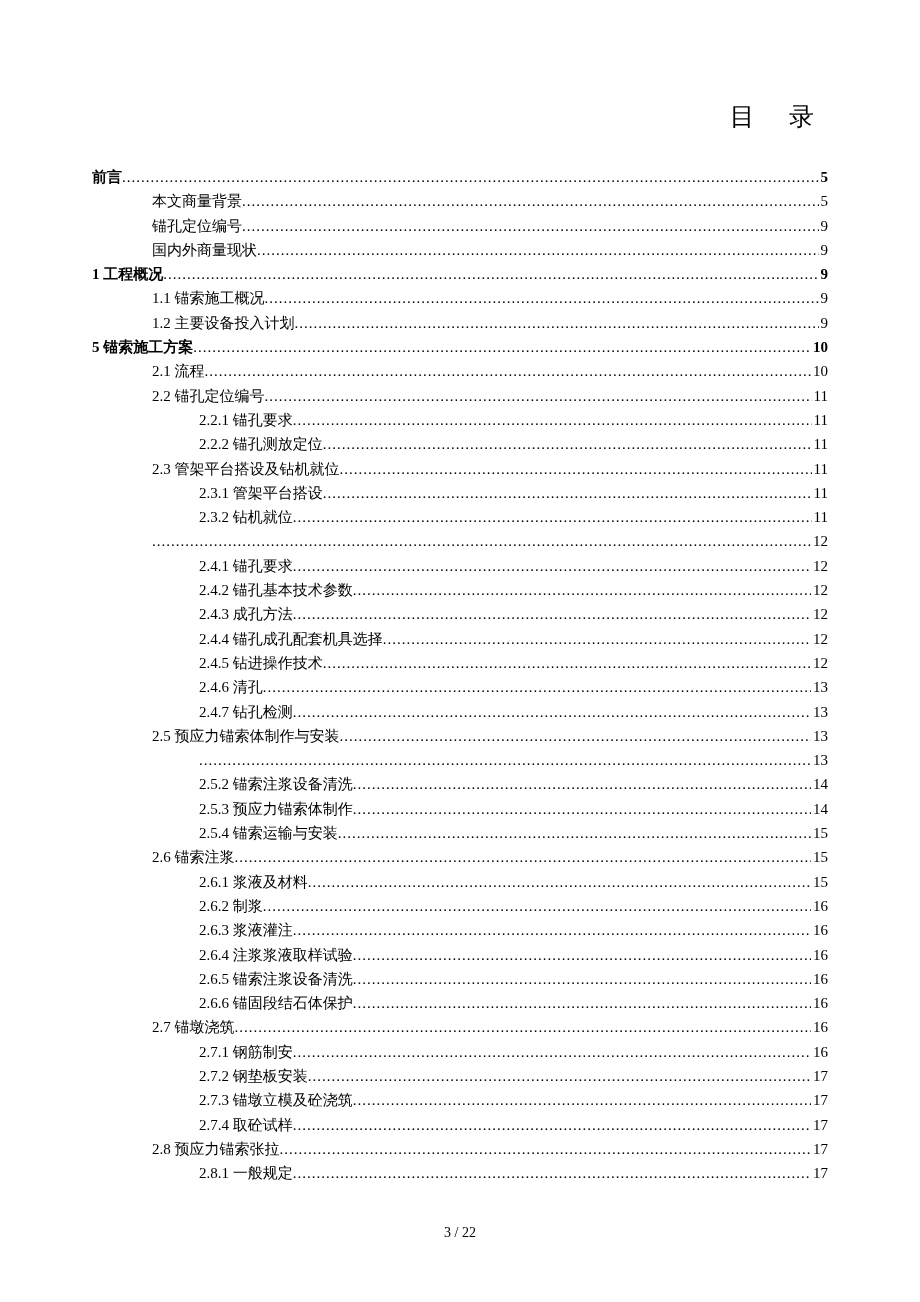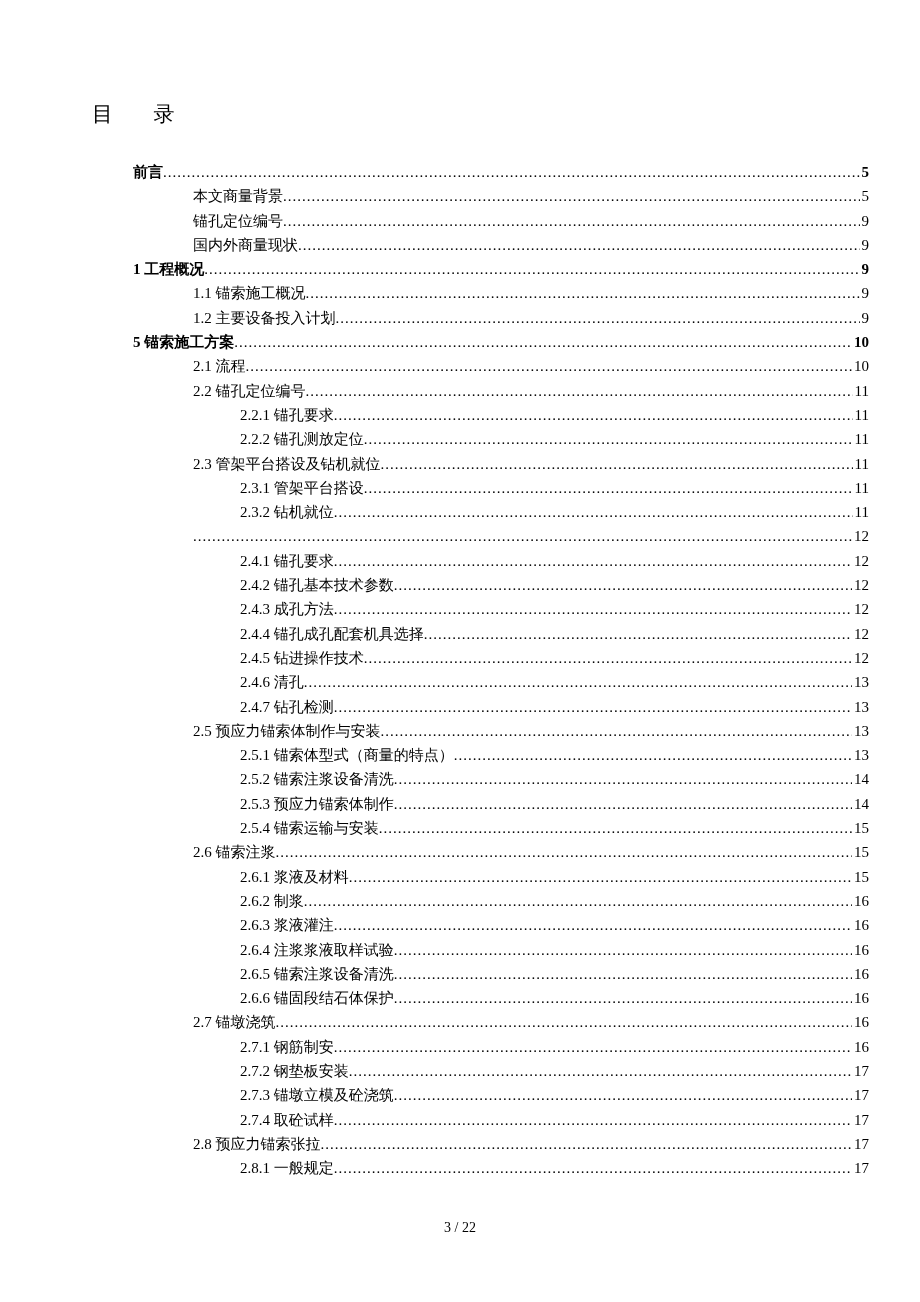--- a/index.html
+++ b/index.html
@@ -9,30 +9,29 @@
     }
     body {
       background: #fff;
       font-family: "SimSun", "宋体", serif;
       font-size: 15px;
       color: #000;
       width: 920px;
       padding: 100px 92px 40px 92px;
     }
     .title {
-      text-align: left;
-      font-size: 21px;
+      text-align: right;
+      font-size: 25px;
       font-weight: normal;
       letter-spacing: 14px;
       margin-bottom: 32px;
-      font-family: Liberation Mono, monospace;
+      font-family: Liberation Serif, serif;
     }
     .toc {
       width: 100%;
-      margin-left: 41px;
     }
     .toc-row {
       display: flex;
       align-items: baseline;
       white-space: nowrap;
       line-height: 1.62;
       overflow: hidden;
     }
     .toc-label {
       flex: 0 0 auto;
@@ -182,21 +181,20 @@
       <span class="toc-label">2.4.7 钻孔检测</span>
       <span class="toc-leader"></span>
       <span class="toc-page">13</span>
     </div>
     <div class="toc-row indent-1">
       <span class="toc-label">2.5 预应力锚索体制作与安装</span>
       <span class="toc-leader"></span>
       <span class="toc-page">13</span>
     </div>
     <div class="toc-row indent-2">
-      <span class="toc-label">2.5.1 锚索体型式（商量的特点）</span>
       <span class="toc-leader"></span>
       <span class="toc-page">13</span>
     </div>
     <div class="toc-row indent-2">
       <span class="toc-label">2.5.2 锚索注浆设备清洗</span>
       <span class="toc-leader"></span>
       <span class="toc-page">14</span>
     </div>
     <div class="toc-row indent-2">
       <span class="toc-label">2.5.3 预应力锚索体制作</span>

